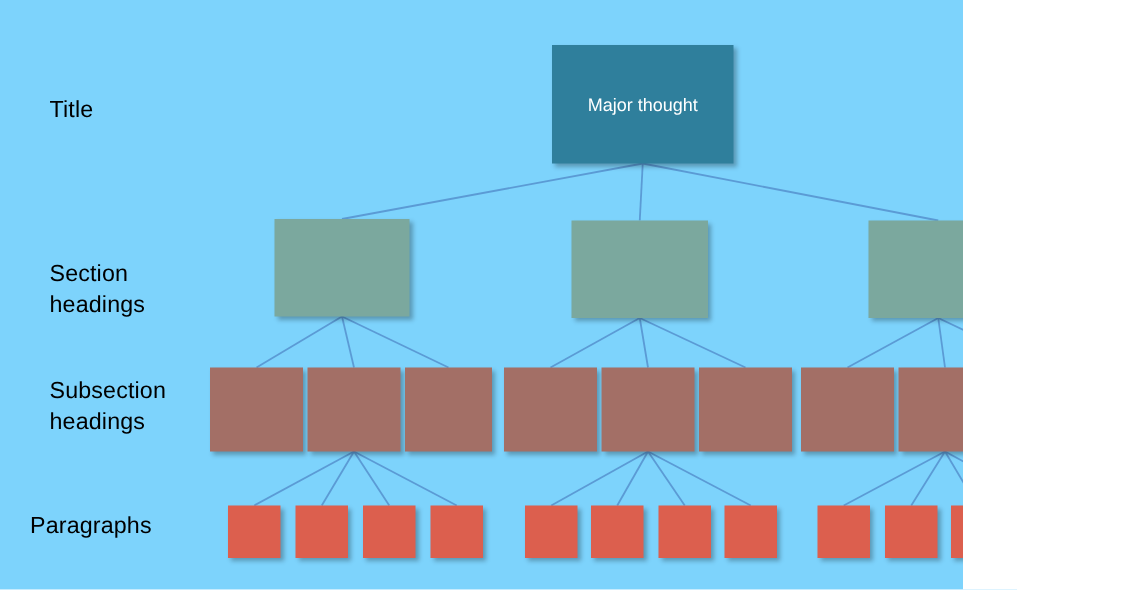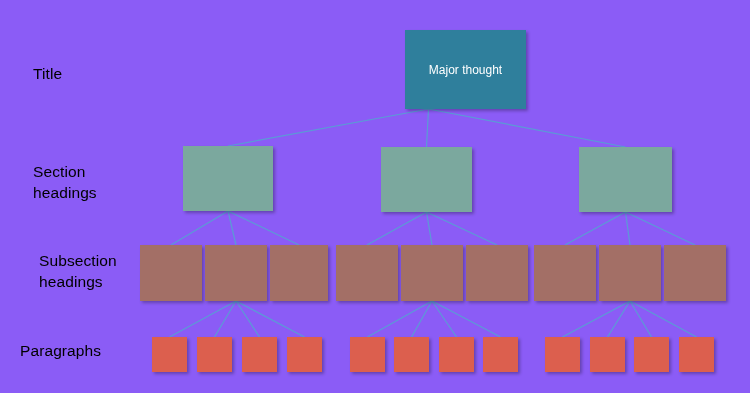--- a/index.html
+++ b/index.html
@@ -2,23 +2,23 @@
 <html><head>
 <meta charset="utf-8">
 <style>
   html, body {
     margin: 0;
     padding: 0;
     background: #ffffff;
   }
   #canvas {
     position: relative;
-    width: 750px;
+    width: 642px;
     height: 393px;
-    background: #8b5cf6;
+    background: #7dd3fc;
     font-family: "Liberation Sans", sans-serif;
     overflow: hidden;
   }
   #wires {
     position: absolute;
     left: 0;
     top: 0;
     width: 750px;
     height: 393px;
     pointer-events: none;
@@ -35,21 +35,21 @@
     position: absolute;
     box-sizing: border-box;
     display: flex;
     align-items: center;
     justify-content: center;
     color: #ffffff;
     font-size: 11.5px;
     text-align: center;
     box-shadow: 2px 2px 3px rgba(0,0,0,0.28);
   }
-  .node.title-node { font-size: 12px; margin-left: 37px; }
+  .node.title-node { font-size: 12px; }
 </style>
 </head>
 <body>
 
 <div id="canvas">
   <svg id="wires" viewBox="0 0 750 393">
       <line x1="428.5" y1="109" x2="228" y2="146" stroke="#5B9BD5" stroke-width="1.2"></line>
       <line x1="428.5" y1="109" x2="426.5" y2="147" stroke="#5B9BD5" stroke-width="1.2"></line>
       <line x1="428.5" y1="109" x2="625.5" y2="147" stroke="#5B9BD5" stroke-width="1.2"></line>
       <line x1="228" y1="211" x2="171" y2="245" stroke="#5B9BD5" stroke-width="1.2"></line>
@@ -69,23 +69,23 @@
       <line x1="432" y1="301" x2="411.5" y2="337" stroke="#5B9BD5" stroke-width="1.2"></line>
       <line x1="432" y1="301" x2="456.5" y2="337" stroke="#5B9BD5" stroke-width="1.2"></line>
       <line x1="432" y1="301" x2="500.5" y2="337" stroke="#5B9BD5" stroke-width="1.2"></line>
       <line x1="630" y1="301" x2="562.5" y2="337" stroke="#5B9BD5" stroke-width="1.2"></line>
       <line x1="630" y1="301" x2="607.5" y2="337" stroke="#5B9BD5" stroke-width="1.2"></line>
       <line x1="630" y1="301" x2="651.5" y2="337" stroke="#5B9BD5" stroke-width="1.2"></line>
       <line x1="630" y1="301" x2="696.5" y2="337" stroke="#5B9BD5" stroke-width="1.2"></line>
     </svg>
   <div id="labels">
       <div class="row-label" style="left: 33px; top: 63px; color: rgb(0, 0, 0);">Title</div>
-      <div class="row-label" style="left: 33px; top: 161px; color: rgb(0, 0, 0);">Section
+      <div class="row-label" style="left: 33px; top: 172px; color: rgb(0, 0, 0);">Section
 headings</div>
-      <div class="row-label" style="left: 39px; top: 250px; color: rgb(0, 0, 0);">Subsection
+      <div class="row-label" style="left: 33px; top: 250px; color: rgb(0, 0, 0);">Subsection
 headings</div>
       <div class="row-label" style="left: 20px; top: 340px; color: rgb(0, 0, 0);">Paragraphs</div>
     </div>
   <div id="nodes">
       <div class="node title-node" style="left: 368px; top: 30px; width: 121px; height: 79px; background: rgb(47, 127, 156); color: rgb(255, 255, 255);">Major thought</div>
       <div class="node" style="left: 183px; top: 146px; width: 90px; height: 65px; background: rgb(123, 168, 158); color: rgb(255, 255, 255);"></div>
       <div class="node" style="left: 381px; top: 147px; width: 91px; height: 65px; background: rgb(123, 168, 158); color: rgb(255, 255, 255);"></div>
       <div class="node" style="left: 579px; top: 147px; width: 93px; height: 65px; background: rgb(123, 168, 158); color: rgb(255, 255, 255);"></div>
       <div class="node" style="left: 140px; top: 245px; width: 62px; height: 56px; background: rgb(163, 111, 102); color: rgb(255, 255, 255);"></div>
       <div class="node" style="left: 205px; top: 245px; width: 62px; height: 56px; background: rgb(163, 111, 102); color: rgb(255, 255, 255);"></div>

